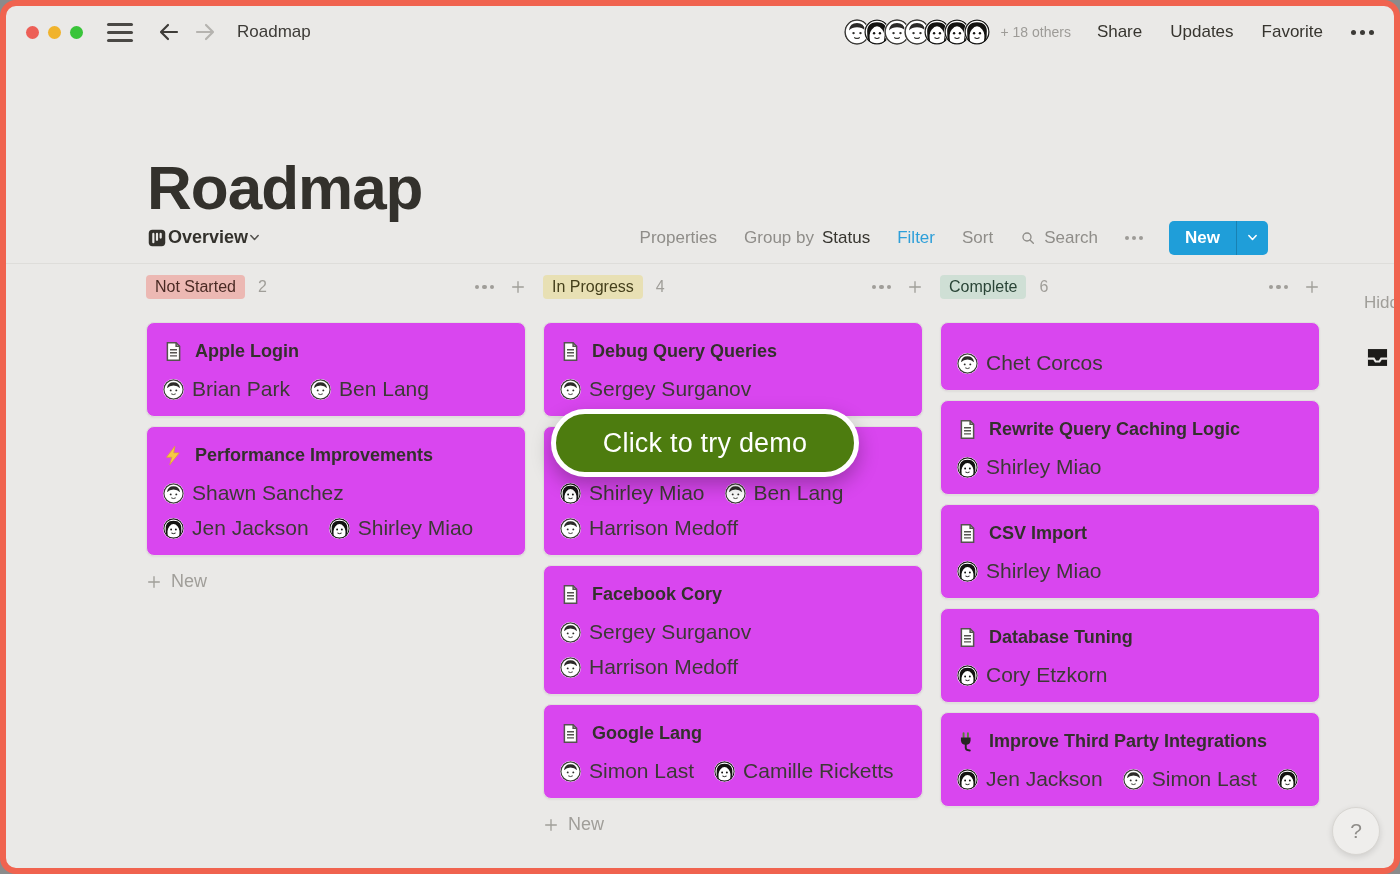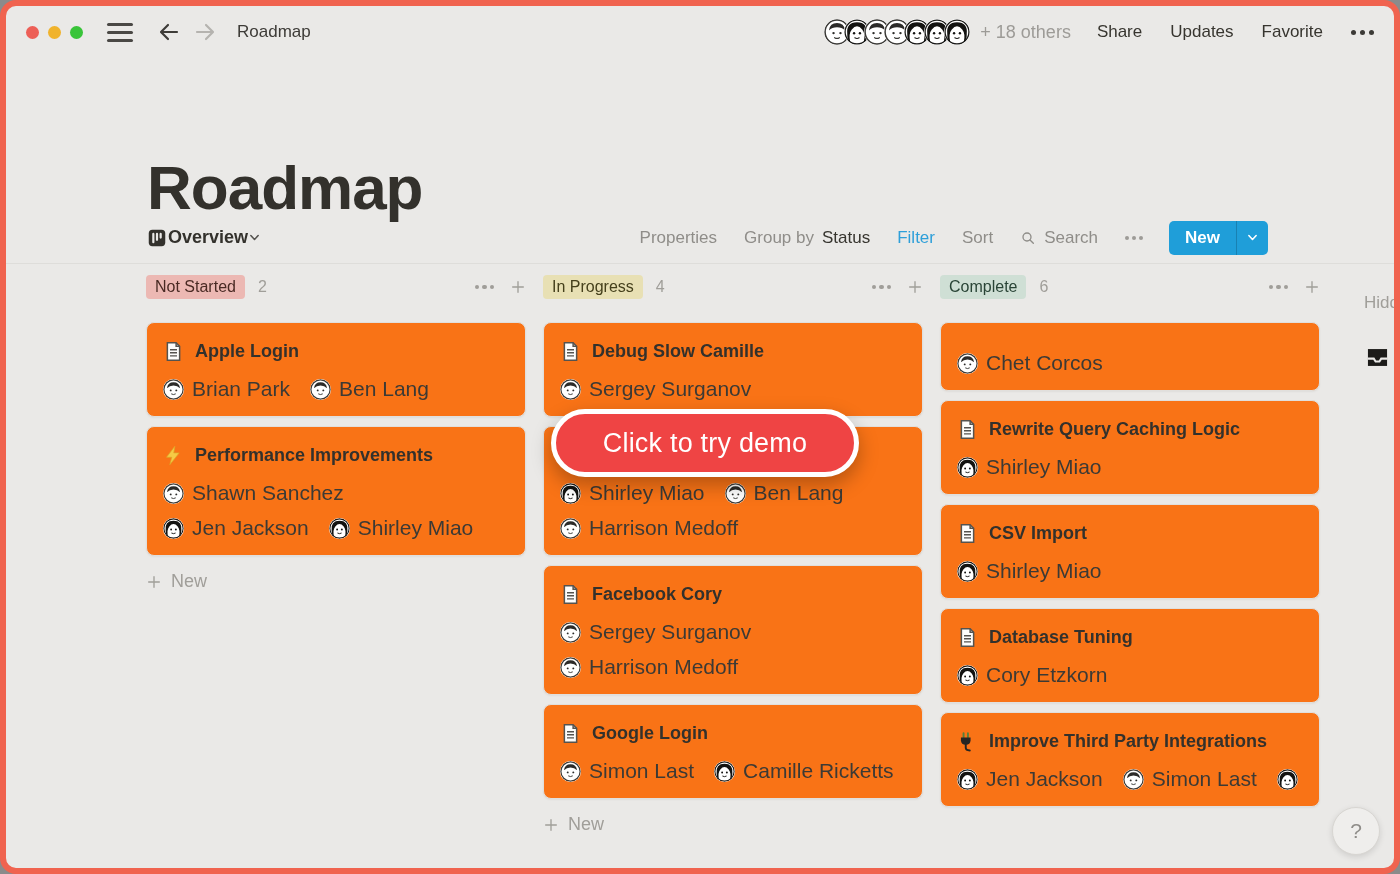--- a/index.html
+++ b/index.html
@@ -29,21 +29,21 @@
   .hamburger { width:26px; display:flex; flex-direction:column; gap:5px; margin-right:24px; cursor:pointer; }
   .hamburger span { height:3px; background:#4a4845; border-radius:2px; }
   .navarrow { width:24px; height:24px; margin-right:12px; }
   .navarrow svg { width:24px; height:24px; }
   .crumb { font-size:17px; color:#3d3b37; margin-left:8px; }
   .topbar .spacer { flex:1; }
   .avstack { display:flex; margin-right:10px; }
   .tav { width:26px; height:26px; margin-left:-6px; border-radius:50%; overflow:hidden; background:#fff; }
   .tav:first-child { margin-left:0; }
   .tav svg { width:26px; height:26px; display:block; }
-  .others { font-size:18px; color:#9d9b97; margin-right:26px; }
+  .others { font-size:14px; color:#9d9b97; margin-right:26px; }
   .topact { font-size:17px; color:#37352f; margin-right:28px; cursor:pointer; }
   .dots3 { display:flex; gap:4px; align-items:center; cursor:pointer; }
   .dots3 i { width:5px; height:5px; border-radius:50%; background:#3c3a36; display:block; }
 
   
   .pagetitle {
     position:absolute; left:141px; top:104px;
     font-size:62px; font-weight:700; color:#33312c; letter-spacing:-1px;
   }
 
@@ -78,21 +78,21 @@
   .badge.ns { background:#ecb8b3; color:#4a2a24; }
   .badge.ip { background:#e8e0b4; color:#45401c; }
   .badge.cp { background:#cfdfd5; color:#294436; }
   .colcount { font-size:16px; color:#a09e99; margin-left:13px; }
   .colhead .spacer { flex:1; }
   .hdots { display:flex; gap:3px; margin-right:16px; cursor:pointer; }
   .hdots i { width:4.5px; height:4.5px; border-radius:50%; background:#a09e99; display:block; }
   .hplus { cursor:pointer; }
 
   .card {
-    background:#f97316; border:1px solid #e1dfdc; border-radius:8px;
+    background:#d946ef; border:1px solid #e1dfdc; border-radius:8px;
     padding:15px 16px 15px; margin-bottom:9px; cursor:pointer;
     box-shadow:0 1px 2px rgba(0,0,0,0.05);
     text-align:center;
   }
   .cardtitle { display:flex; align-items:center; gap:11px; }
   .cardtitle .t { font-size:18px; font-weight:600; color:#33312c; line-height:26px; }
   .people { display:flex; flex-wrap:wrap; column-gap:20px; row-gap:11px; margin-top:13px; }
   .chip { display:flex; align-items:center; gap:8px; }
   .chip .av { width:21px; height:21px; border-radius:50%; overflow:hidden; background:#fff; flex:0 0 auto; }
   .chip .av svg { width:21px; height:21px; display:block; }
@@ -100,21 +100,21 @@
   .addnew { display:flex; align-items:center; gap:9px; margin-top:15px; color:#a09e99; font-size:18px; cursor:pointer; }
 
   
   .hiddencol { position:absolute; left:1358px; top:282px; width:120px; }
   .hiddencol .hlabel { font-size:17px; color:#a09e99; height:30px; display:flex; align-items:center; }
   .hiddencol .hgroup { display:flex; align-items:center; gap:10px; margin-top:26px; }
 
   
   .demopill {
     position:absolute; left:545px; top:403px; width:308px; height:68px;
-    background:#ef4444; border:5px solid #ffffff; border-radius:34px;
+    background:#4d7c0f; border:5px solid #ffffff; border-radius:34px;
     display:flex; align-items:center; justify-content:center;
     color:#fff; font-size:27px; font-weight:500; letter-spacing:0.2px;
     box-shadow:0 8px 20px rgba(0,0,0,0.28); cursor:pointer; z-index:20;
   }
 
   
   .helpbtn {
     position:absolute; left:1326px; top:801px; width:48px; height:48px; border-radius:50%;
     background:#efeeec; border:1px solid #d8d6d2;
     display:flex; align-items:center; justify-content:center;
@@ -407,21 +407,21 @@
         <svg class="ic ic16 hplus">
             <use href="#i-plus"></use>
           </svg>
       </div>
 
       <div class="card">
         <div class="cardtitle">
           <svg class="ic ic21">
               <use href="#i-doc"></use>
             </svg>
-          <span class="t">Debug Slow Camille</span>
+          <span class="t">Debug Query Queries</span>
         </div>
         <div class="people">
           <span class="chip">
             <span class="av">
                 <svg>
                   <use href="#i-face-m"></use>
                 </svg>
               </span>
             <span class="nm">Sergey Surganov</span>
           </span>
@@ -488,21 +488,21 @@
             <span class="nm">Harrison Medoff</span>
           </span>
         </div>
       </div>
 
       <div class="card">
         <div class="cardtitle">
           <svg class="ic ic21">
               <use href="#i-doc"></use>
             </svg>
-          <span class="t">Google Login</span>
+          <span class="t">Google Lang</span>
         </div>
         <div class="people">
           <span class="chip">
             <span class="av">
                 <svg>
                   <use href="#i-face-m"></use>
                 </svg>
               </span>
             <span class="nm">Simon Last</span>
           </span>

